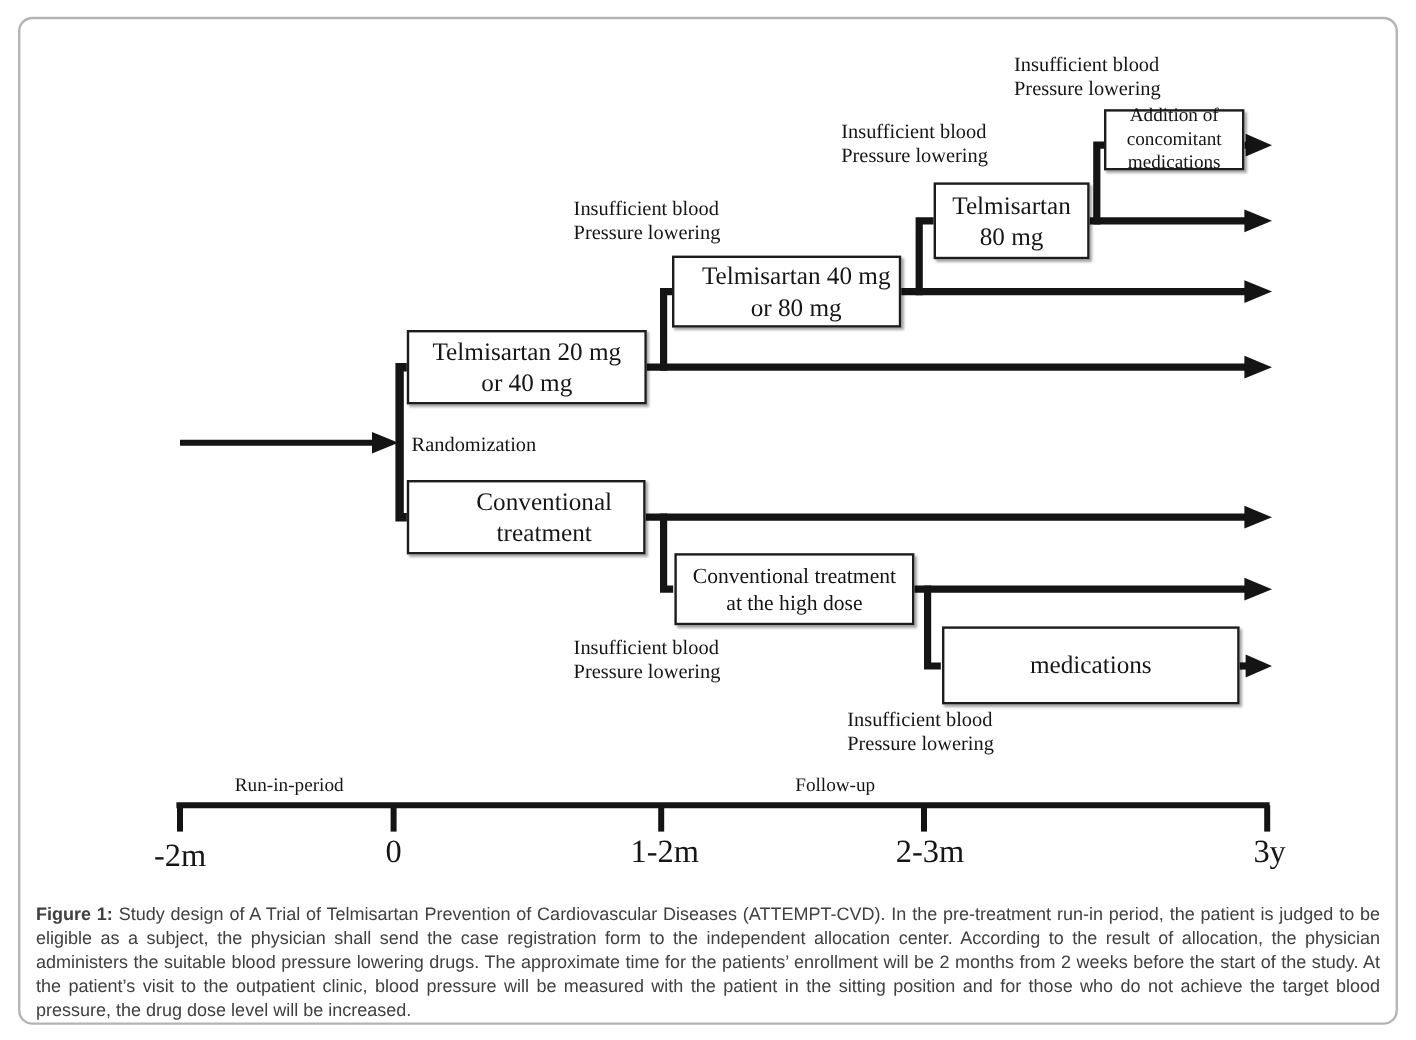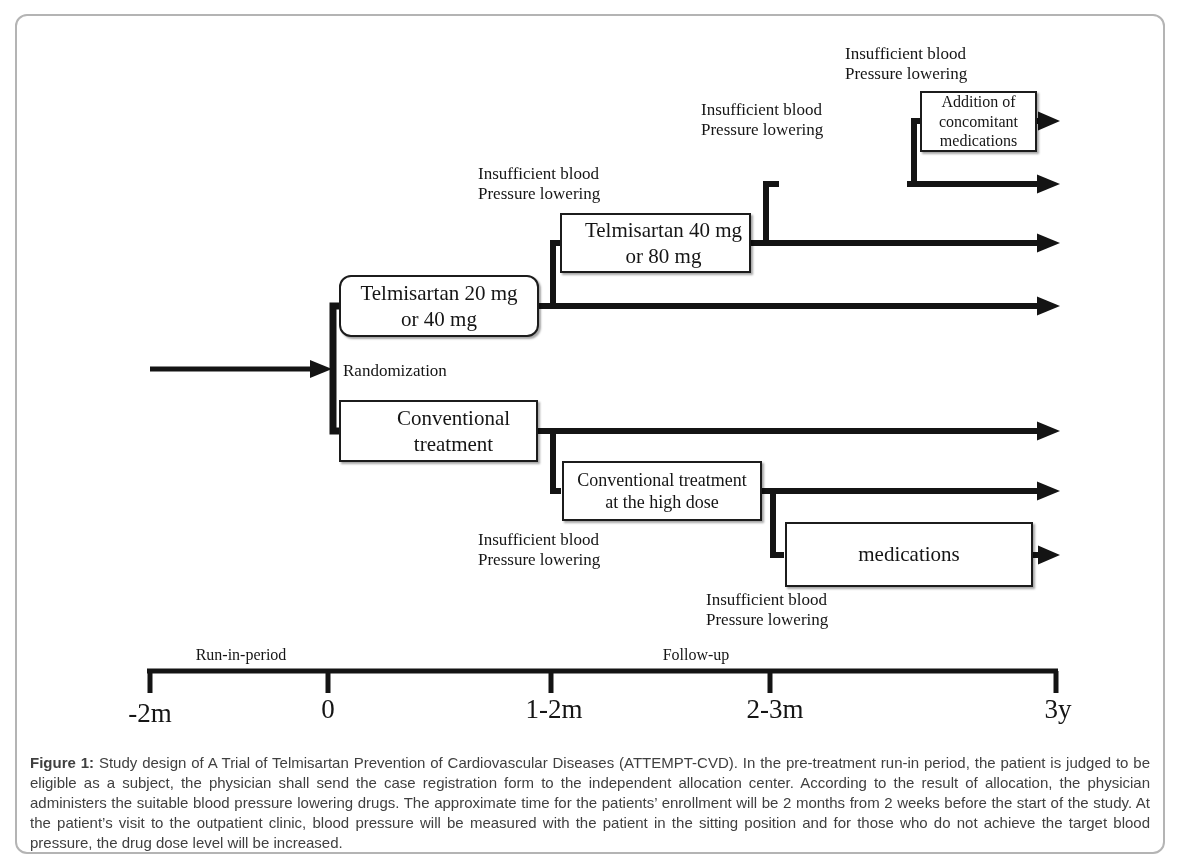--- a/index.html
+++ b/index.html
@@ -139,32 +139,36 @@
     <g>
       <path class="tl" d="M147 671 H1058"></path>
       <path class="tl" d="M150 671 V693"></path>
       <path class="tl" d="M328 671 V693"></path>
       <path class="tl" d="M551 671 V693"></path>
       <path class="tl" d="M770 671 V693"></path>
       <path class="tl" d="M1056 671 V693"></path>
     </g>
   </svg>
 
-  <div class="node fs21" style="left:339px; top:275px; width:200px; height:62px;border-radius:12px;">
+  <div class="node fs21" style="left:339px; top:275px; width:200px; height:62px;">
     <span>Telmisartan 20 mg</span>
     <span>or 40 mg</span>
   </div>
 
   <div class="node fs21" style="left:560px; top:213px; width:191px; height:60px;padding-left:16px;">
     <span>Telmisartan 40 mg</span>
     <span>or 80 mg</span>
   </div>
 
-
-  <div class="node fs16" style="left:920px; top:91px; width:117px; height:61px;">
+  <div class="node fs21" style="left:778px; top:152px; width:130px; height:64px;">
+    <span>Telmisartan</span>
+    <span>80 mg</span>
+  </div>
+
+  <div class="node fs16" style="left:920px; top:91px; width:117px; height:51px;">
     <span>Addition of</span>
     <span>concomitant</span>
     <span>medications</span>
   </div>
 
   <div class="node fs21" style="left:339px; top:400px; width:199px; height:62px;padding-left:30px;">
     <span>Conventional</span>
     <span>treatment</span>
   </div>
 

